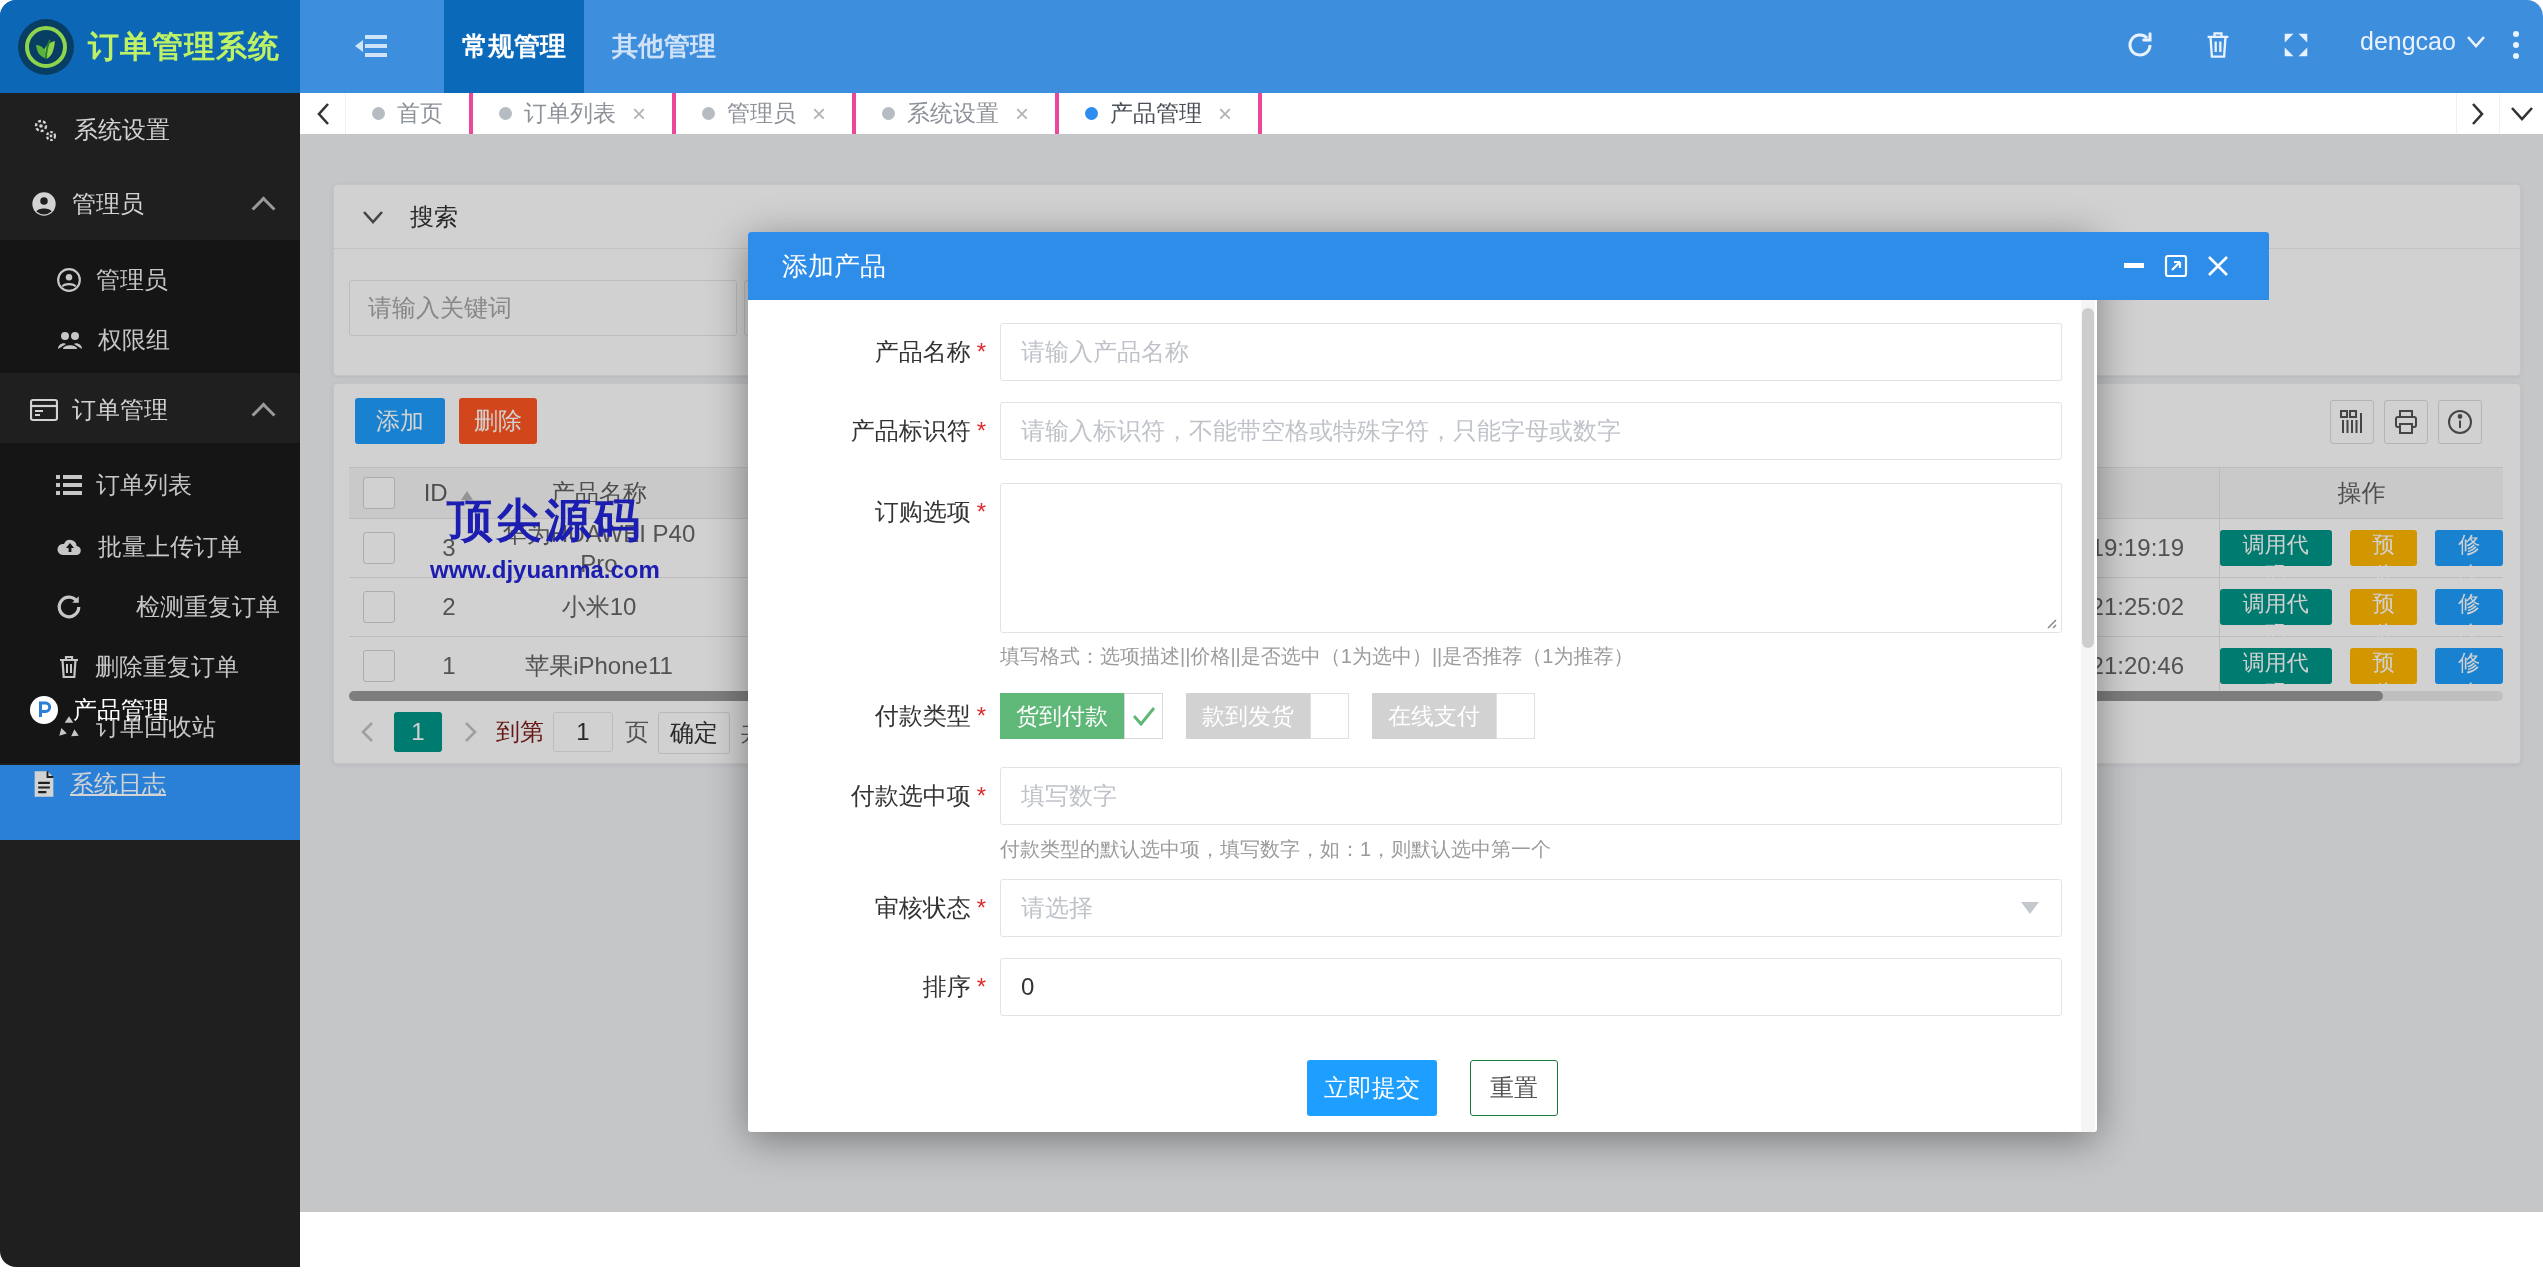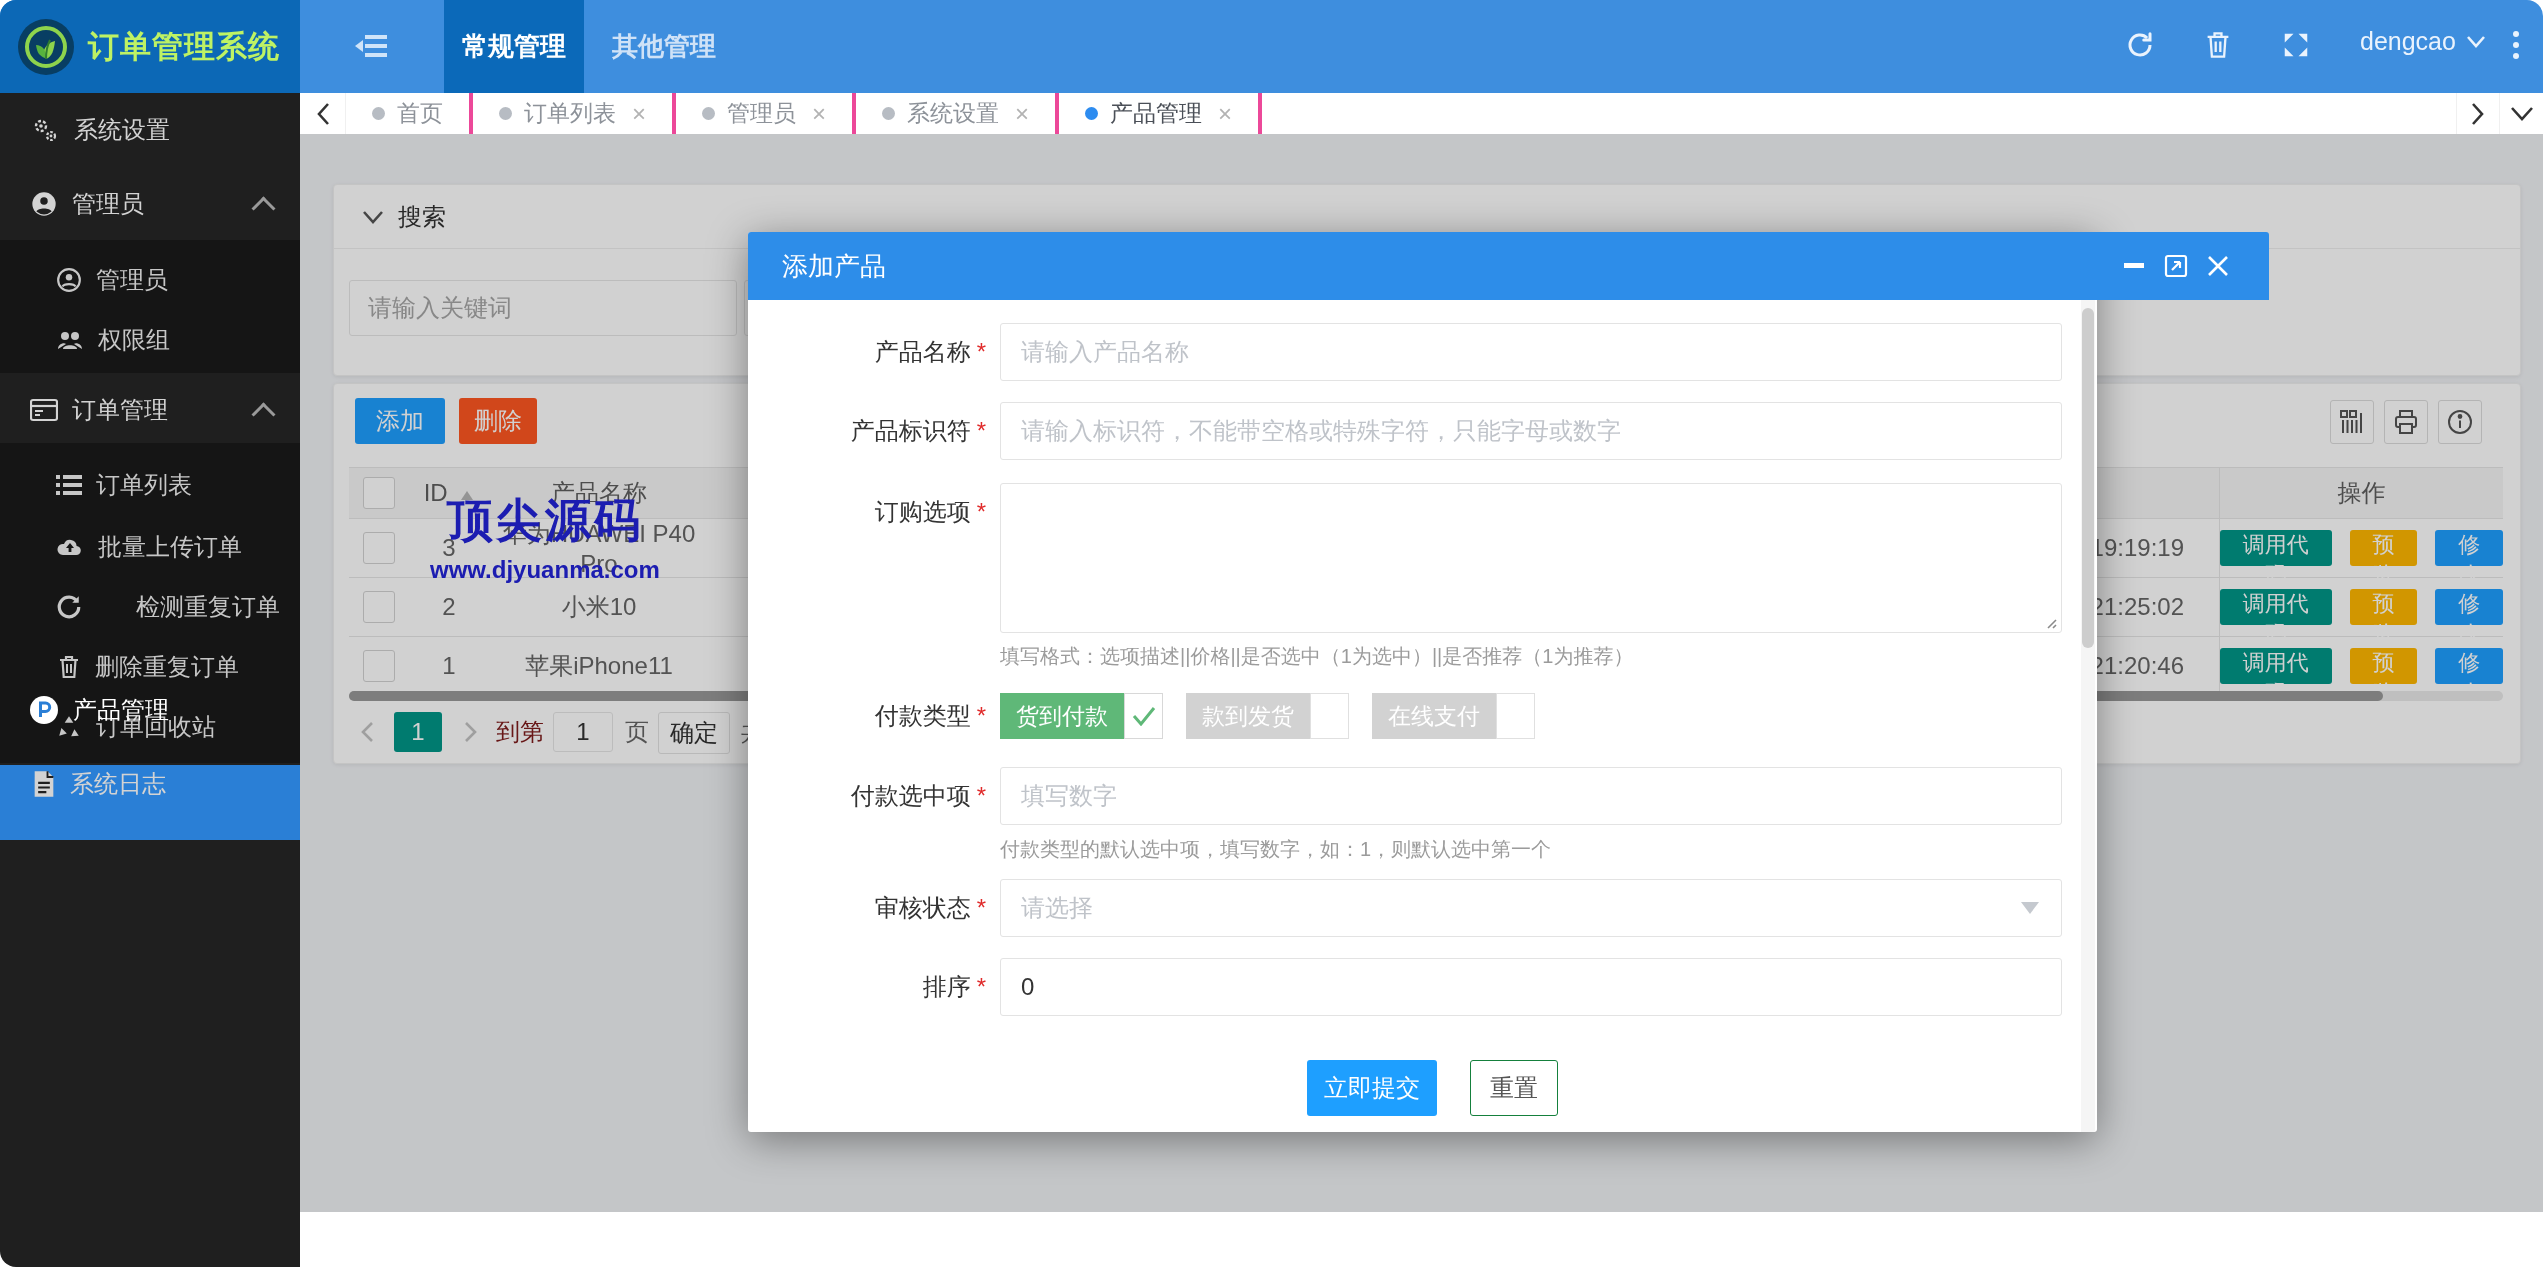--- a/index.html
+++ b/index.html
@@ -273,37 +273,37 @@
 </div>
 
 <div class="side-item abs" style="top:672px;height:75px;color:#fff;z-index:2;">
   <svg width="30" height="30" viewBox="0 0 30 30" style="margin-left:29px;">
     <circle cx="15" cy="15" r="14" fill="#fff"></circle>
     <path d="M11.5 22V8h5a4.2 4.2 0 0 1 0 8.4h-5" fill="none" stroke="#2a7fd6" stroke-width="3"></path>
   </svg>
   <span class="lbl">产品管理</span>
 </div>
 
-<div class="side-item abs" style="top:747px;height:74px;">
+<div class="side-item abs" style="top:747px;height:74px;text-decoration:underline;">
   <svg width="24" height="28" viewBox="0 0 20 24" style="margin-left:32px;">
     <path d="M2 1h11l5 5v17H2z" fill="#d3d3d3"></path>
     <path d="M13 1v5h5" fill="none" stroke="#1f1f1f" stroke-width="1.6"></path>
     <path d="M5 11h10M5 15h10M5 19h7" stroke="#1f1f1f" stroke-width="1.8"></path>
   </svg>
   <span class="lbl">系统日志</span>
 </div>
 
 <div class="abs content-bg"></div>
 
 <div class="card" style="left:333px;top:184px;width:2186px;height:190px;">
   <div style="height:63px;border-bottom:1px solid #eee;display:flex;align-items:center;padding-left:28px;gap:14px;cursor:pointer;">
     <svg width="22" height="14" viewBox="0 0 22 14">
       <path d="M2 2l9 10 9-10" fill="none" stroke="#555" stroke-width="2.6"></path>
     </svg>
-    <span style="font-size:24px;color:#333;">搜索</span>
+    <span style="font-size:24px;color:#333;margin-left:12px;">搜索</span>
   </div>
 </div>
 <input class="ipt" style="left: 349px; top: 280px; width: 388px; height: 56px;" placeholder="请输入关键词">
 <div class="ipt" style="left:744px;top:280px;width:300px;height:56px;"></div>
 
 <div class="card" style="left:333px;top:383px;width:2186px;height:379px;"></div>
 <button class="btn" style="left:355px;top:398px;width:90px;height:46px;background:#1E9FFF;">添加</button>
 <button class="btn" style="left:459px;top:398px;width:78px;height:46px;background:#FF5722;">删除</button>
 
 <div class="tool-box" style="left:2330px;top:400px;">

